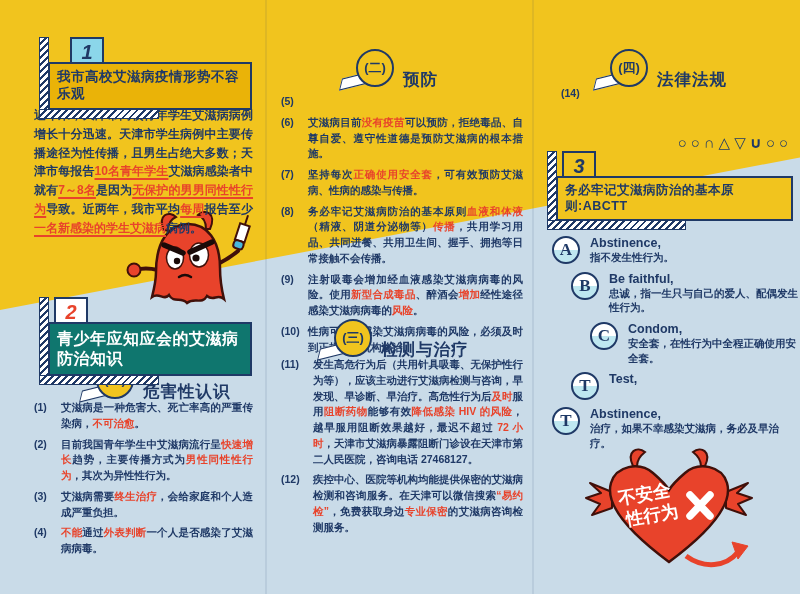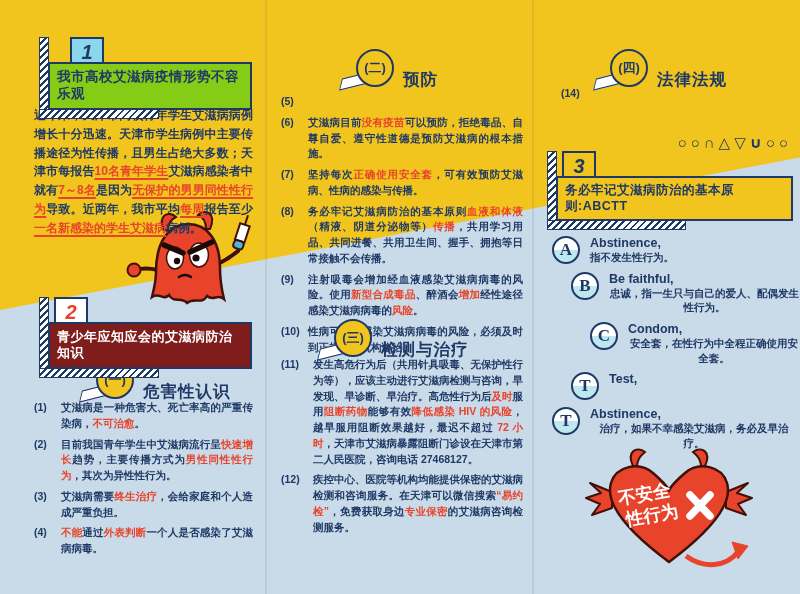--- a/index.html
+++ b/index.html
@@ -22,24 +22,24 @@
   .sec-tab{position:absolute;top:-25px;width:30px;height:27px;border:2.5px solid #1F3966;
     display:flex;align-items:center;justify-content:center;
     font-weight:800;font-size:20px;font-style:italic;z-index:1;}
   .hatch-l{position:absolute;left:-9px;top:-25px;bottom:-9px;width:8px;
     border:1.5px solid #1F3966;
     background:repeating-linear-gradient(135deg,#fff 0 3px,#1F3966 3px 5px);z-index:0;}
   .hatch-b{position:absolute;left:-9px;bottom:-9px;height:8px;width:58%;
     border:1.5px solid #1F3966;
     background:repeating-linear-gradient(135deg,#fff 0 3px,#1F3966 3px 5px);z-index:0;}
   .hd1{left:48px;top:62px;width:204px;}
-  .hd1 .sec-box{background:#84cc16;color:#1F3966;font-size:13.5px;}
+  .hd1 .sec-box{background:#eab308;color:#1F3966;font-size:13.5px;}
   .hd1 .sec-tab{left:22px;background:#8BD6EA;color:#1F3966;}
   .hd2{left:48px;top:322px;width:204px;}
-  .hd2 .sec-box{background:#7f1d1d;color:#fff;font-size:13px;}
+  .hd2 .sec-box{background:#0f766e;color:#fff;font-size:16px;}
   .hd2 .sec-tab{left:6px;background:#fff;color:#E8432B;}
   .hd3{left:556px;top:176px;width:237px;}
   .hd3 .sec-box{background:#F1C41E;color:#1F3966;font-size:12.5px;}
   .hd3 .sec-tab{left:6px;background:#F1C41E;color:#1F3966;}
 
   
   .sub-hd{position:absolute;display:flex;align-items:center;gap:9px;z-index:3;}
   .badge{position:relative;width:38px;height:38px;flex:0 0 38px;}
   .badge .circ{box-sizing:border-box;width:38px;height:38px;border-radius:50%;
     background:#F1C41E;border:2.5px solid #1F3966;display:flex;align-items:center;
@@ -81,21 +81,21 @@
   .ab-item{display:flex;gap:10px;align-items:flex-start;margin-bottom:7px;}
   div.ab-item:nth-of-type(2){margin-left:19px;}
   div.ab-item:nth-of-type(3){margin-left:38px;}
   div.ab-item:nth-of-type(4){margin-left:19px;}
   .ab-circ{box-sizing:border-box;flex:0 0 28px;width:28px;height:28px;border-radius:50%;
     border:2px solid #1F3966;background:linear-gradient(#fff 0 52%,#BEE7F0 52% 100%);
     display:flex;align-items:center;justify-content:center;
     font-family:"Liberation Serif","DejaVu Serif",serif;
     font-size:17px;font-weight:700;color:#1F3966;}
   .ab-en{display:block;font-size:12.5px;font-weight:700;}
-  .ab-zh{display:block;font-size:10.5px;font-weight:600;line-height:1.4;max-width:208px;text-align:center;}
+  .ab-zh{display:block;font-size:10.5px;font-weight:600;line-height:1.4;max-width:208px;}
 
   
   .devil{position:absolute;left:124px;top:206px;width:132px;height:118px;z-index:2;}
   .heart{position:absolute;left:580px;top:438px;width:180px;height:140px;z-index:2;}
 </style>
 </head>
 <body>
 
 <div class="bg-blue"></div>
 <div class="bg-yellow"></div>

